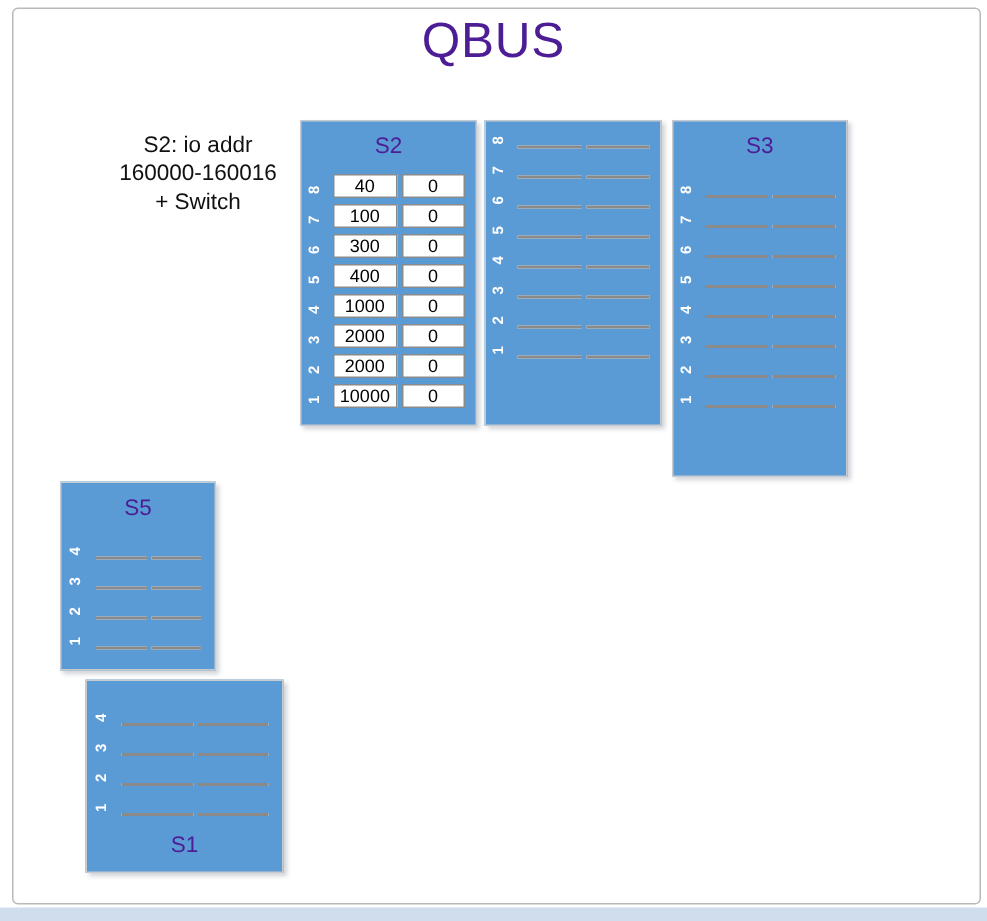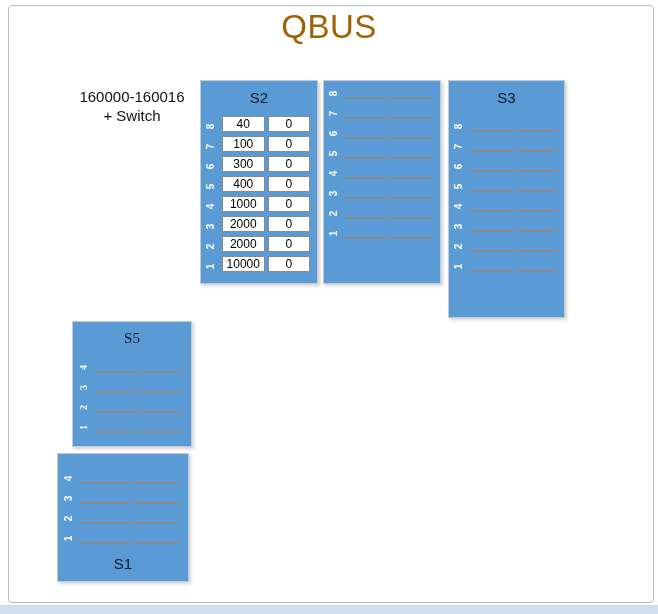--- a/index.html
+++ b/index.html
@@ -16,36 +16,36 @@
     border:1px solid #b5baba;border-radius:4px;
     background:#ffffff;
   }
   .bottom-strip{
     position:absolute;left:0;right:0;bottom:0;height:9px;
     background:var(--strip,#cfdded);
   }
   .page-title{
     position:absolute;left:0;top:8px;width:658px;
     text-align:center;
-    font-size:33px;color:#a16207;letter-spacing:0.5px;
+    font-size:33px;color:#4c1d95;letter-spacing:0.5px;
   }
   .note{
     position:absolute;left:64px;top:87px;width:136px;
     text-align:center;font-size:15px;line-height:19px;color:#111;
   }
   .panel{
     position:absolute;
     background:var(--panel,#5b9bd5);
     border:1px solid #c6cbd1;
     box-shadow:2px 2px 3px rgba(120,130,140,0.35);
     box-sizing:border-box;
     display:flex;flex-direction:column;
   }
   .panel-title{
-    text-align:center;color:#0f172a;font-size:15px;
+    text-align:center;color:#4c1d95;font-size:15px;
     padding:8px 0 8px 0;flex:0 0 auto;
   }
   .panel-title.bottom{margin-top:auto;padding:9px 0 10px 0;}
   .rows{flex:0 0 auto;padding-right:7px;}
   .panel.small .rows{padding-right:9px;}
   .panel.title-bottom .rows{padding-top:12px;}
   .switch-row{
     display:flex;align-items:flex-end;height:18px;margin-bottom:2px;
   }
   .row-label{
@@ -64,20 +64,21 @@
 </style>
 </head>
 <body>
 
 <div class="stage">
   <div class="slide-frame"></div>
 
   <div class="page-title">QBUS</div>
 
   <div class="note">
+    <div>S2: io addr</div>
     <div>160000-160016</div>
     <div>+ Switch</div>
   </div>
 
   <div id="panels-root">
       <div class="panel" style="left: 200px; top: 80px; width: 118px; height: 204px;">
         <div class="panel-title">S2</div>
         <div class="rows">
           <div class="switch-row">
             <span class="row-label">8</span>
@@ -203,21 +204,21 @@
             <span class="cell"></span>
             <span class="cell"></span>
           </div>
           <div class="switch-row">
             <span class="row-label">1</span>
             <span class="cell"></span>
             <span class="cell"></span>
           </div>
         </div>
       </div>
-      <div class="panel small" style="left: 72px; top: 321px; width: 120px; height: 126px; font-family: Liberation Serif, serif;">
+      <div class="panel small" style="left: 40px; top: 321px; width: 104px; height: 126px;">
         <div class="panel-title">S5</div>
         <div class="rows">
           <div class="switch-row">
             <span class="row-label">4</span>
             <span class="cell"></span>
             <span class="cell"></span>
           </div>
           <div class="switch-row">
             <span class="row-label">3</span>
             <span class="cell"></span>

